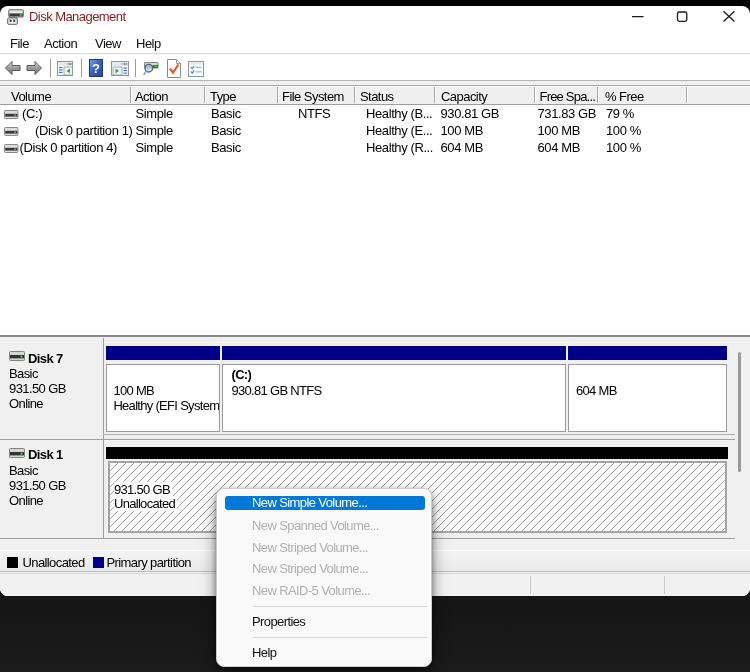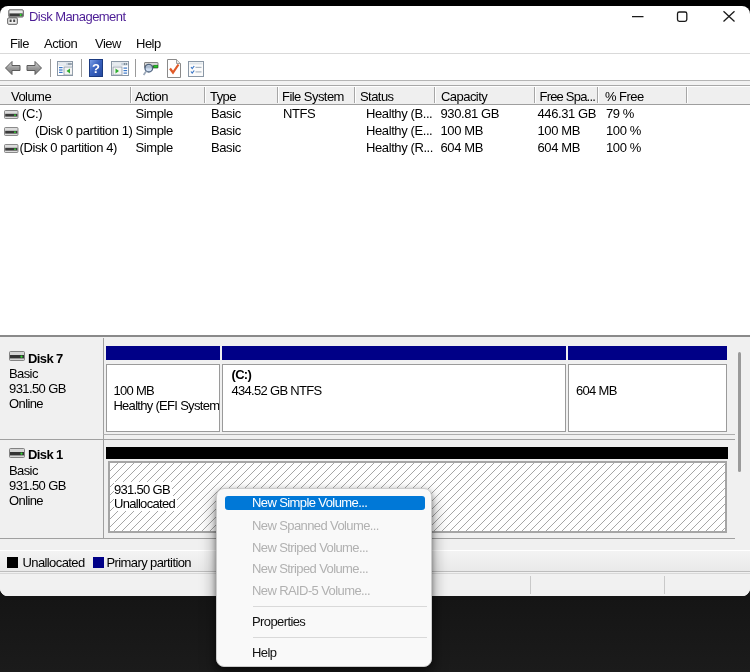--- a/index.html
+++ b/index.html
@@ -5,21 +5,21 @@
   html,body{margin:0;padding:0;}
   body{width:750px;height:672px;overflow:hidden;position:relative;
        background:linear-gradient(180deg,#000 0%,#0a0a0a 60%,#151515 89%,#1b1b1b 100%);
        font-family:"Liberation Sans",sans-serif;-webkit-font-smoothing:antialiased;}
   .abs{position:absolute;}
   .t{position:absolute;font-size:13px;letter-spacing:-0.6px;color:#000;white-space:nowrap;line-height:15px;}
   
   #win{position:absolute;left:0;top:6px;width:750px;height:590px;background:#fff;
        border-radius:8px;overflow:hidden;}
   
-  #title{position:absolute;left:29px;top:3px;font-size:13px;letter-spacing:-0.55px;color:#4c1d95;}
+  #title{position:absolute;left:29px;top:3px;font-size:13px;letter-spacing:-0.55px;color:#7f1d1d;}
   
   .mi{position:absolute;top:30px;font-size:13px;letter-spacing:-0.5px;color:#0b0b0b;}
   #menubar-line{position:absolute;left:0;top:47px;width:750px;height:1px;background:#d9d9d9;}
   
   #tb-line{position:absolute;left:0;top:74px;width:750px;height:1px;background:#b5b5b5;}
   #tb-strip{position:absolute;left:0;top:75px;width:750px;height:4px;background:#f2f2f2;}
   .tsep{position:absolute;top:53px;width:1px;height:18px;background:#9a9a9a;}
   
   #hdr{position:absolute;left:0;top:79px;width:750px;height:20px;background:#efefef;
        border-top:1px solid #a8a8a8;border-bottom:1px solid #9e9e9e;box-sizing:border-box;box-shadow:inset 0 1px 0 #fff;}
@@ -193,24 +193,24 @@
   </svg>
   <svg class="abs" style="left:4px;top:137.9px" width="15" height="9" viewBox="0 0 15 9">
     <rect x="0.5" y="0.5" width="13.5" height="8" rx="1" fill="#dcdcdc" stroke="#707070" stroke-width="0.8"></rect>
     <rect x="1.2" y="3.8" width="12.2" height="2.8" fill="#3a3a3a"></rect>
     <circle cx="11" cy="5.2" r="0.9" fill="#33d633"></circle>
   </svg>
 
   <div class="rt" style="left:22px;top:100px">(C:)</div>
   <div class="rt" style="left:135.5px;top:100px">Simple</div>
   <div class="rt" style="left:211px;top:100px">Basic</div>
-  <div class="rt" style="left:283px;top:100px">NTFS</div>
+  <div class="rt" style="left:298px;top:100px">NTFS</div>
   <div class="rt" style="left:366px;top:100px">Healthy (B...</div>
   <div class="rt" style="left:440.5px;top:100px">930.81 GB</div>
-  <div class="rt" style="left:537.5px;top:100px">446.31 GB</div>
+  <div class="rt" style="left:537.5px;top:100px">731.83 GB</div>
   <div class="rt" style="left:606px;top:100px">79 %</div>
 
   <div class="rt" style="left:35px;top:117.2px">(Disk 0 partition 1)</div>
   <div class="rt" style="left:135.5px;top:117.2px">Simple</div>
   <div class="rt" style="left:211px;top:117.2px">Basic</div>
   <div class="rt" style="left:366px;top:117.2px">Healthy (E...</div>
   <div class="rt" style="left:440.5px;top:117.2px">100 MB</div>
   <div class="rt" style="left:537.5px;top:117.2px">100 MB</div>
   <div class="rt" style="left:606px;top:117.2px">100 %</div>
 
@@ -238,21 +238,21 @@
 
   <div class="navy" style="left:106.4px;top:340.3px;width:113.6px"></div>
   <div class="navy" style="left:221.5px;top:340.3px;width:344px"></div>
   <div class="navy" style="left:568px;top:340.3px;width:159px"></div>
   <div class="pbox" style="left:106.4px;top:358.2px;width:113.6px;height:68.2px">
     <div class="ptext" style="left:6px;top:17.5px">100 MB</div>
     <div class="ptext" style="left:6px;top:32.5px">Healthy (EFI System</div>
   </div>
   <div class="pbox" style="left:221.5px;top:358.2px;width:344px;height:68.2px">
     <div class="ptext" style="left:9px;top:2px;font-weight:bold">(C:)</div>
-    <div class="ptext" style="left:9px;top:17.5px">434.52 GB NTFS</div>
+    <div class="ptext" style="left:9px;top:17.5px">930.81 GB NTFS</div>
   </div>
   <div class="pbox" style="left:568px;top:358.2px;width:159px;height:68.2px">
     <div class="ptext" style="left:7px;top:17.5px">604 MB</div>
   </div>
   <div class="cellB" style="top:428.3px"></div>
   <div class="rowB" style="top:433px"></div>
 
   <div class="cellR" style="top:434px;height:98px"></div>
   <svg class="abs" style="left:9px;top:441.5px" width="16" height="10" viewBox="0 0 16 10">
     <rect x="0.5" y="0.5" width="15" height="9" rx="1" fill="#d5d5d5" stroke="#6a6a6a" stroke-width="0.8"></rect>

